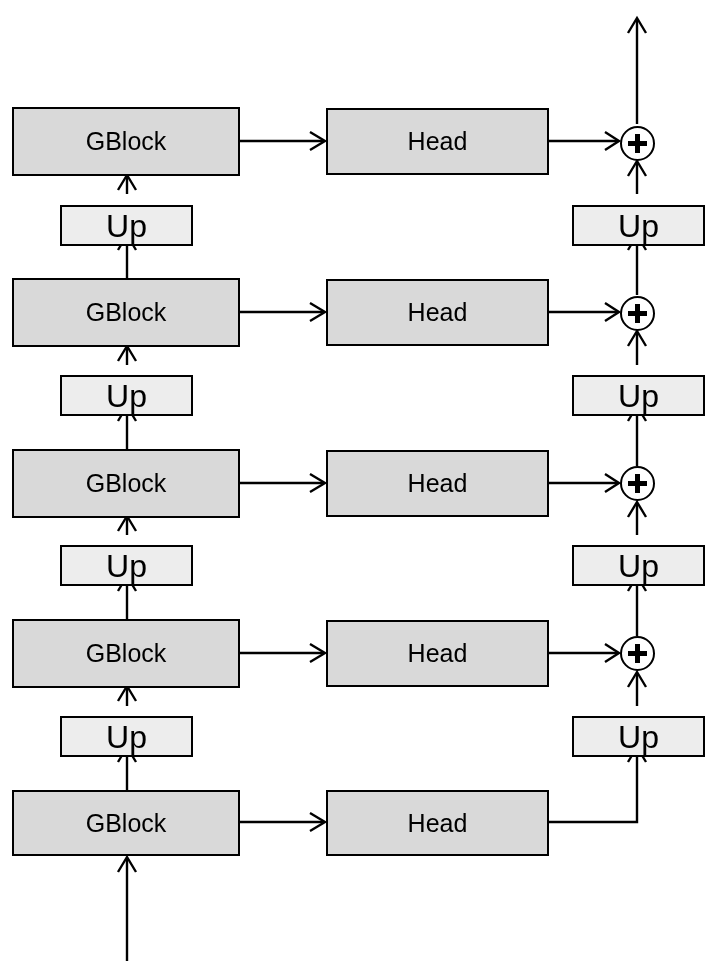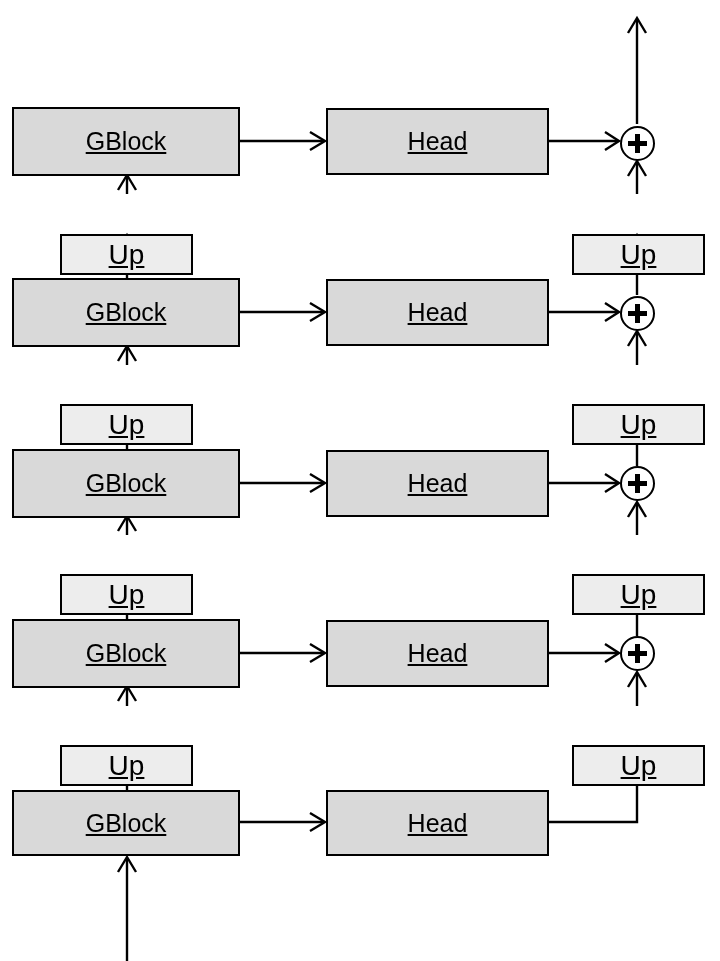--- a/index.html
+++ b/index.html
@@ -36,26 +36,24 @@
     color: #000000;
     line-height: 1;
     white-space: nowrap;
   }
   .node-gblock, .node-head {
     background: #d9d9d9;
     font-size: 25px;
   }
   .node-up {
     background: #ededed;
-    font-size: 28px;
-    margin-top: 29px;
+    font-size: 32px;
   }
   .node-label {
     pointer-events: none;
-    text-decoration: underline;
   }
   .adder {
     position: absolute;
     box-sizing: border-box;
     border: 2.5px solid #000000;
     border-radius: 50%;
     background: #ffffff;
     display: flex;
     align-items: center;
     justify-content: center;

